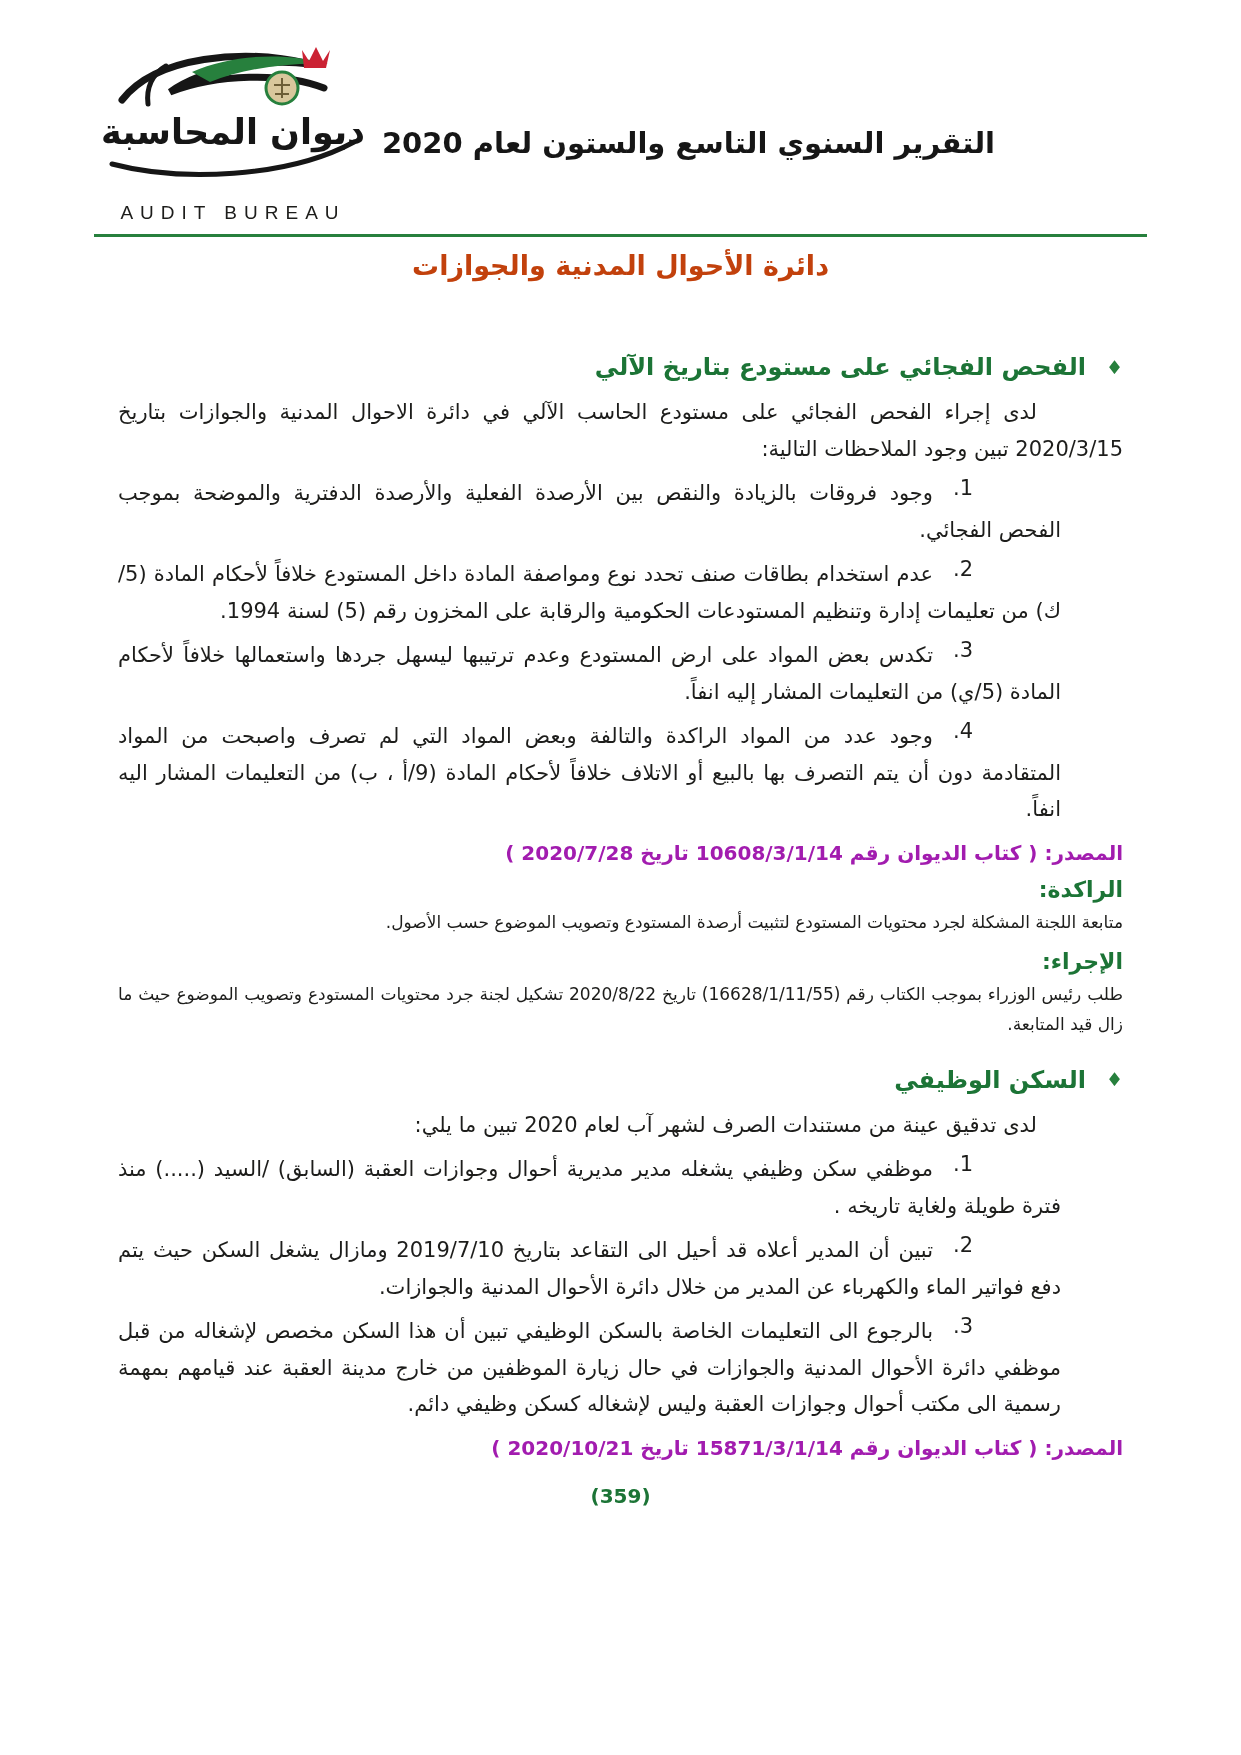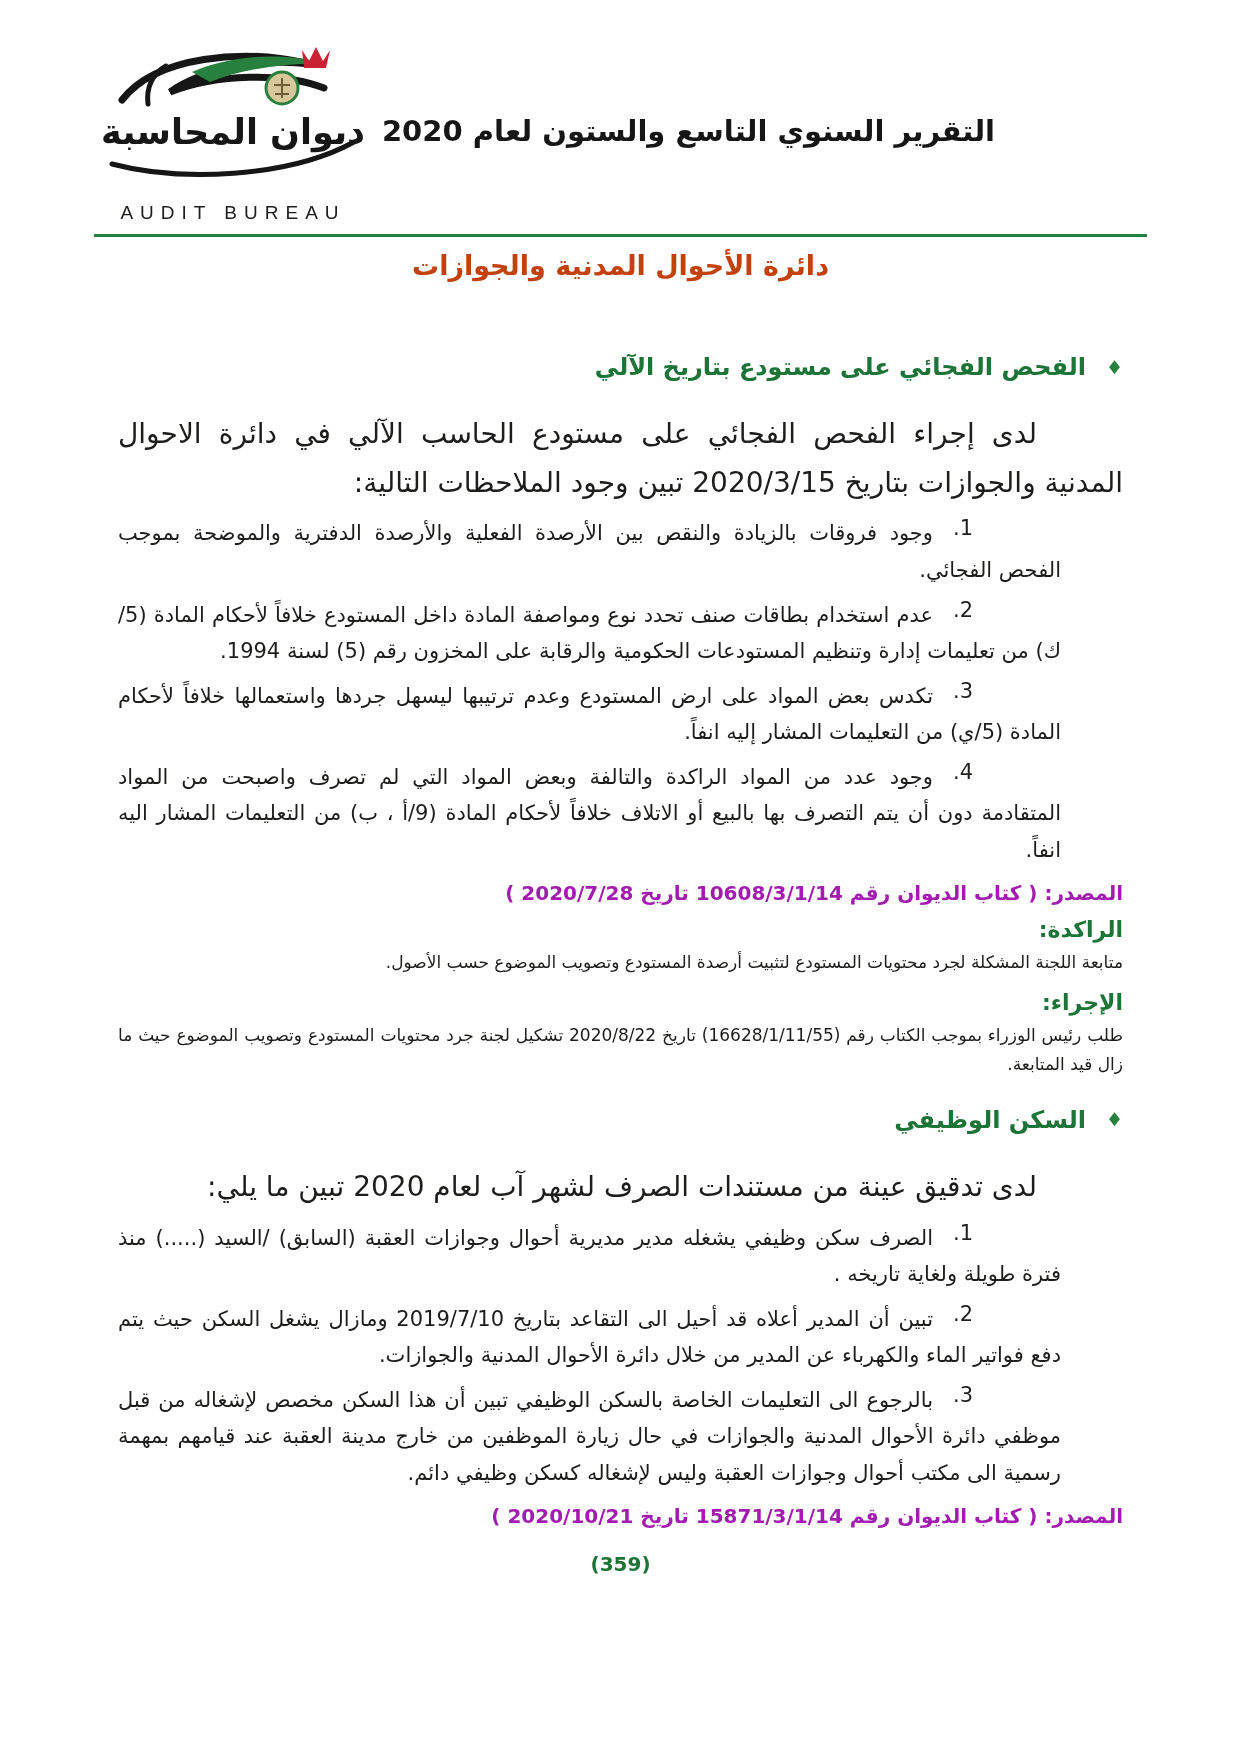--- a/index.html
+++ b/index.html
@@ -17,39 +17,39 @@
   }
   
   .header { position:relative; height:192px; }
   .logo { position:absolute; left:-22px; top:2px; width:274px; text-align:center; }
   .logo-mark { display:block; margin:0 auto; }
   .logo-latin {
     margin-top:16px; font-size:19px; letter-spacing:7px; font-weight:500;
     color:#1d1d1b; white-space:nowrap; font-family:"Liberation Sans",sans-serif;
   }
   .report-title {
-    position:absolute; right:128px; top:72px;
+    position:absolute; right:128px; top:84px;
     font-size:29px; font-weight:bold; color:#161616; white-space:nowrap;
   }
   .header-rule { border-bottom:3px solid #27803d; margin:0 -24px; }
   
   .doc-title {
     text-align:center; color:#c2410c; font-size:27px; font-weight:bold;
     margin-top:13px;
   }
   
   .topic-heading {
     display:flex; align-items:center; gap:20px;
     margin-top:72px; color:#1c7436;
   }
   .topic:nth-of-type(2) .topic-heading { margin-top:26px; }
   .diamond { font-size:19px; line-height:1; color:#27803d; }
   .topic-title { font-size:24px; font-weight:bold; }
   .intro {
-    margin-top:29px; font-size:28px; line-height:1.74;
+    margin-top:13px; font-size:21px; line-height:1.74;
     text-align:justify; text-indent:86px;
   }
   .items { list-style:none; margin-top:5px; }
   .item { position:relative; margin-top:8px; }
   .item-num { position:absolute; right:150px; top:1px; font-size:21px; }
   .item-text {
     font-size:21px; line-height:1.74; text-align:justify;
     padding-right:62px; text-indent:128px;
   }
   .source {
@@ -128,21 +128,21 @@
     <section class="topic">
       <div class="topic-heading">
         <span class="diamond">♦</span>
         <h2 class="topic-title">السكن الوظيفي</h2>
       </div>
       <p class="intro">لدى تدقيق عينة من مستندات الصرف لشهر آب لعام 2020 تبين ما يلي:</p>
 
       <ul class="items">
         <li class="item">
           <span class="item-num">1.</span>
-          <div class="item-text">الصرف سكن وظيفي يشغله مدير مديرية أحوال وجوازات العقبة (السابق) /السيد (.....) منذ فترة طويلة ولغاية تاريخه .</div>
+          <div class="item-text">موظفي سكن وظيفي يشغله مدير مديرية أحوال وجوازات العقبة (السابق) /السيد (.....) منذ فترة طويلة ولغاية تاريخه .</div>
         </li>
         <li class="item">
           <span class="item-num">2.</span>
           <div class="item-text">تبين أن المدير أعلاه قد أحيل الى التقاعد بتاريخ 2019/7/10 ومازال يشغل السكن حيث يتم دفع فواتير الماء والكهرباء عن المدير من خلال دائرة الأحوال المدنية والجوازات.</div>
         </li>
         <li class="item">
           <span class="item-num">3.</span>
           <div class="item-text">بالرجوع الى التعليمات الخاصة بالسكن الوظيفي تبين أن هذا السكن مخصص لإشغاله من قبل موظفي دائرة الأحوال المدنية والجوازات في حال زيارة الموظفين من خارج مدينة العقبة عند قيامهم بمهمة رسمية الى مكتب أحوال وجوازات العقبة وليس لإشغاله كسكن وظيفي دائم.</div>
         </li>
       </ul>

